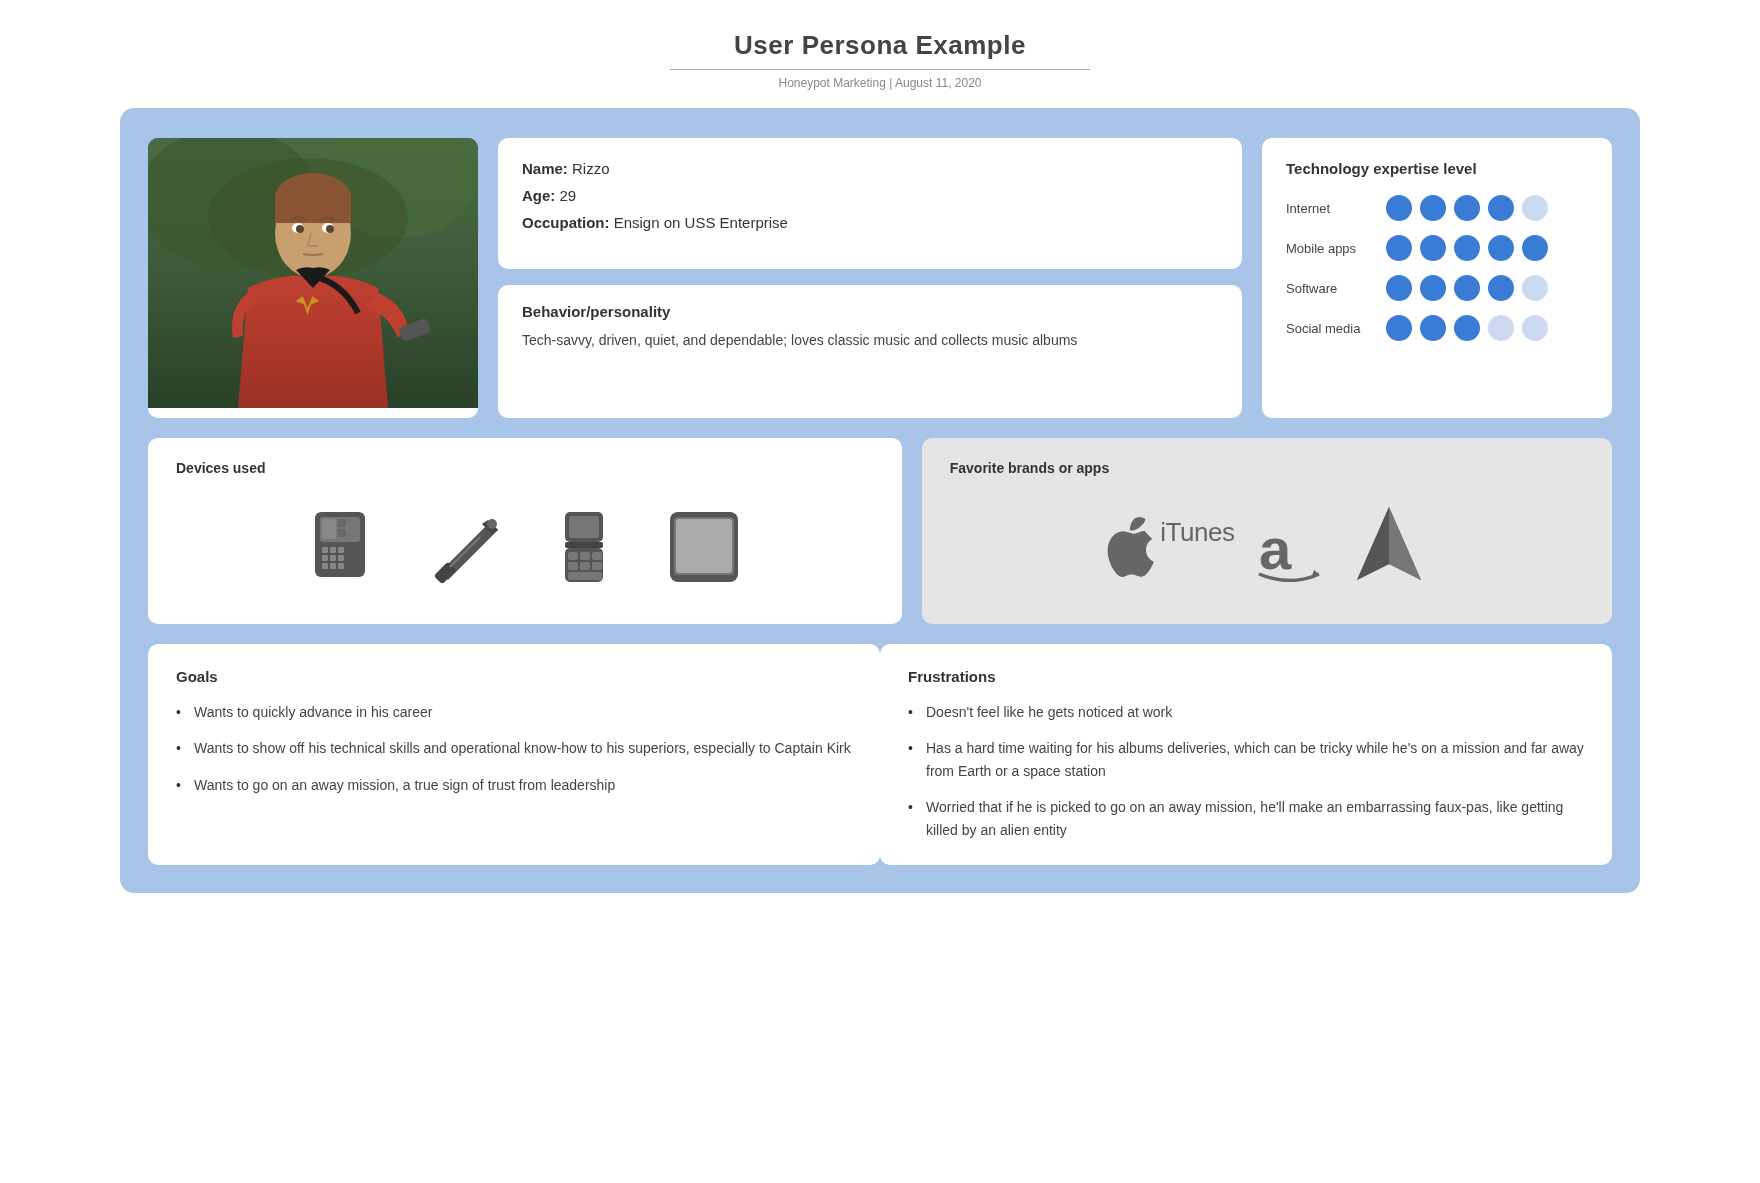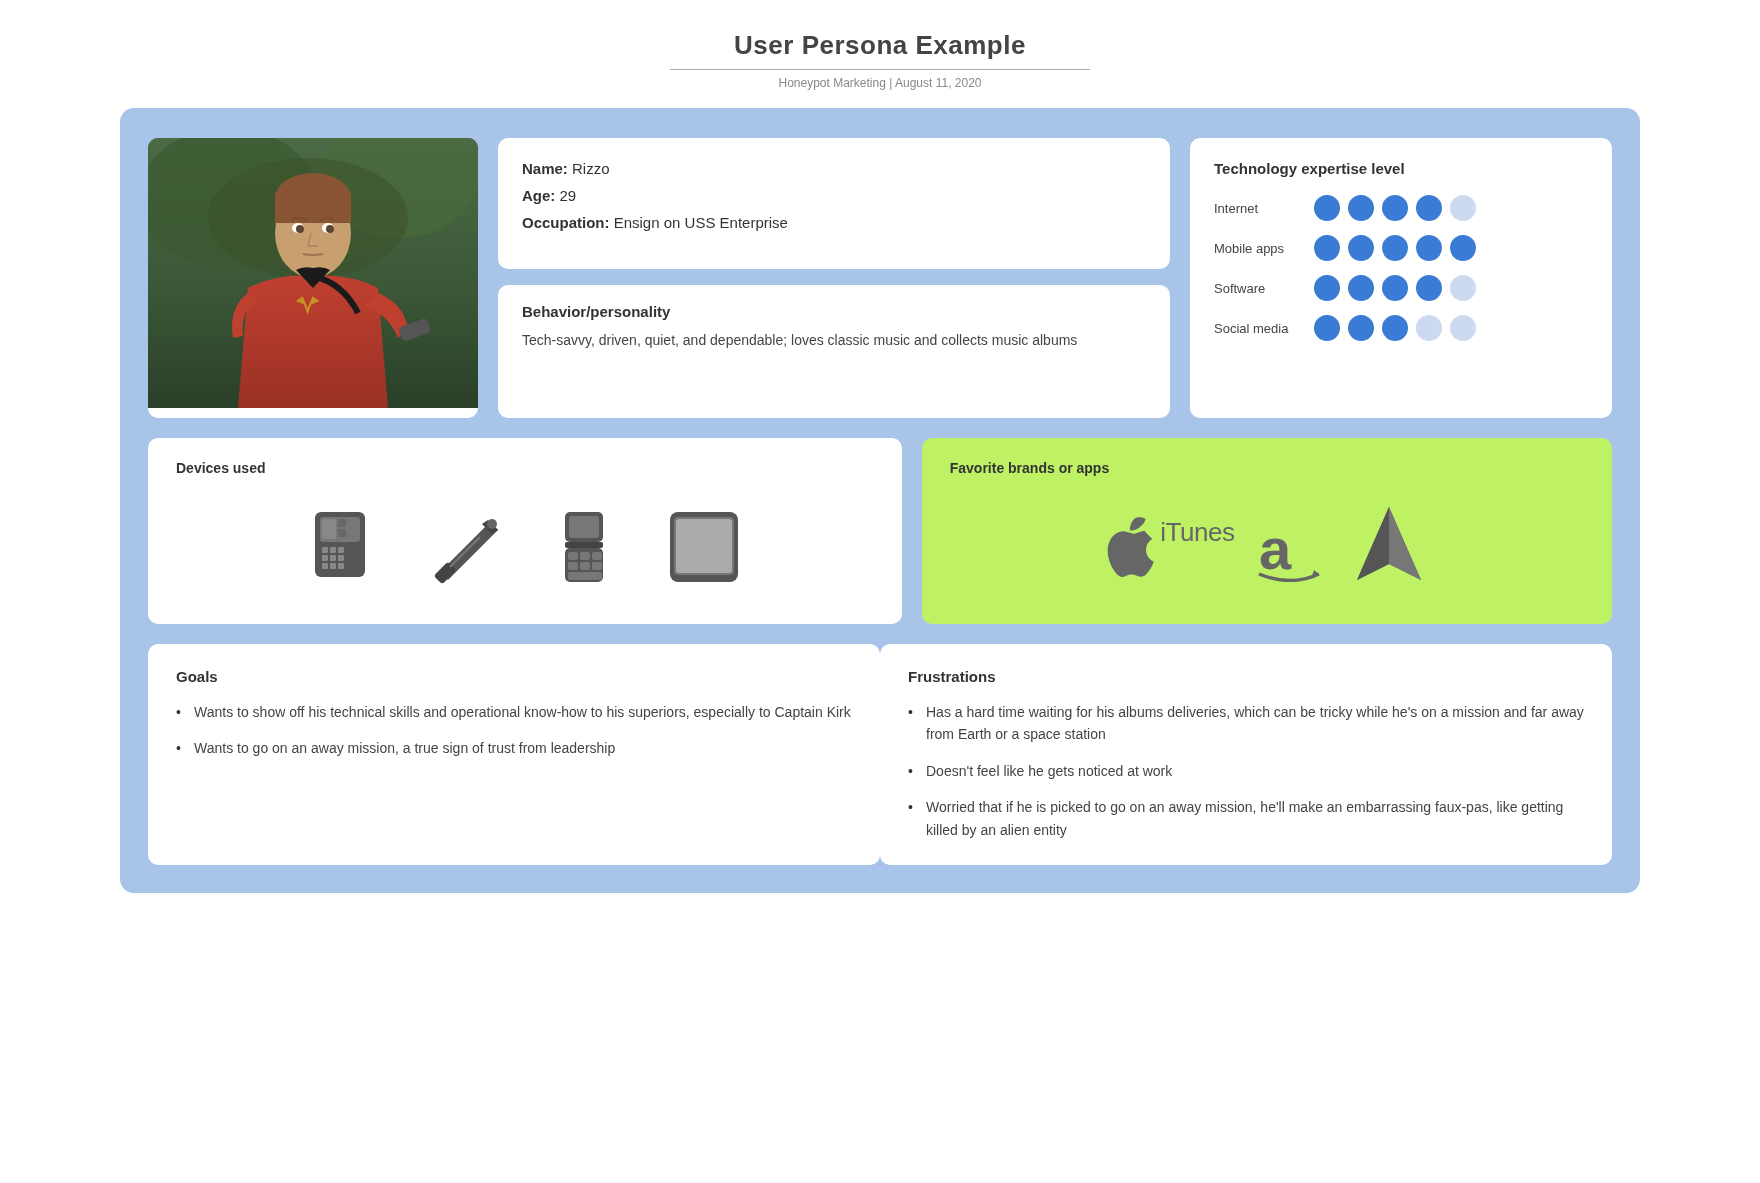--- a/index.html
+++ b/index.html
@@ -93,21 +93,21 @@
     .behavior-text {
       font-size: 14px;
       color: #444;
       line-height: 1.5;
     }
 
     .tech-card {
       background: #fff;
       border-radius: 10px;
       padding: 22px 24px;
-      width: 422px;
+      width: 350px;
       flex-shrink: 0;
     }
     .tech-title {
       font-size: 15px;
       font-weight: 700;
       color: #333;
       margin-bottom: 18px;
     }
     .tech-row {
       display: flex;
@@ -156,21 +156,21 @@
       gap: 30px;
       align-items: center;
       justify-content: center;
       padding: 10px 0;
     }
     .device-icon {
       width: 90px;
       height: 90px;
     }
     .brands-card {
-      background: #bef264;
+      background: #e5e5e5;
       border-radius: 10px;
       padding: 22px 28px 18px;
       flex: 1;
     }
     .brands-icons {
       display: flex;
       gap: 20px;
       align-items: center;
       justify-content: center;
       padding: 10px 0;
@@ -444,28 +444,29 @@
         </div>
       </div>
     </div>
   </div>
 
   <div class="bottom-row">
 
     <div class="goals-card">
       <div class="card-title">Goals</div>
       <ul class="bullet-list">
+        <li>Wants to quickly advance in his career</li>
         <li>Wants to show off his technical skills and operational know-how to his superiors, especially to Captain Kirk</li>
         <li>Wants to go on an away mission, a true sign of trust from leadership</li>
       </ul>
     </div>
 
     <div class="frustrations-card">
       <div class="card-title">Frustrations</div>
       <ul class="bullet-list">
+        <li>Doesn't feel like he gets noticed at work</li>
         <li>Has a hard time waiting for his albums deliveries, which can be tricky while he's on a mission and far away from Earth or a space station</li>
-        <li>Doesn't feel like he gets noticed at work</li>
         <li>Worried that if he is picked to go on an away mission, he'll make an embarrassing faux-pas, like getting killed by an alien entity</li>
       </ul>
     </div>
   </div>
 
 </div>
 
 </body></html>

